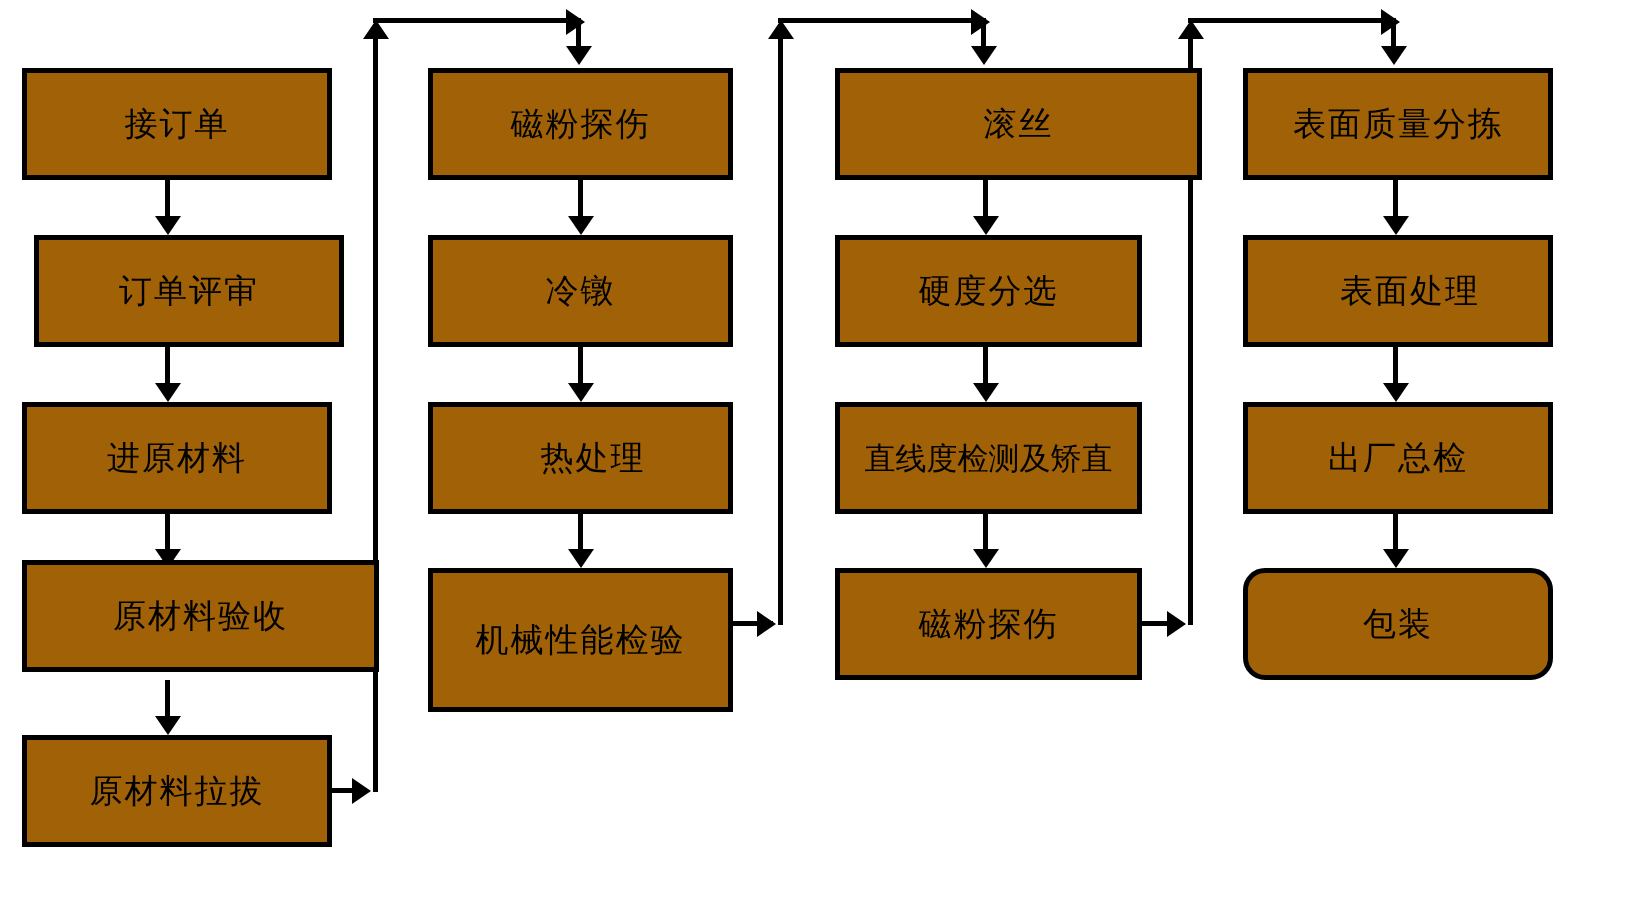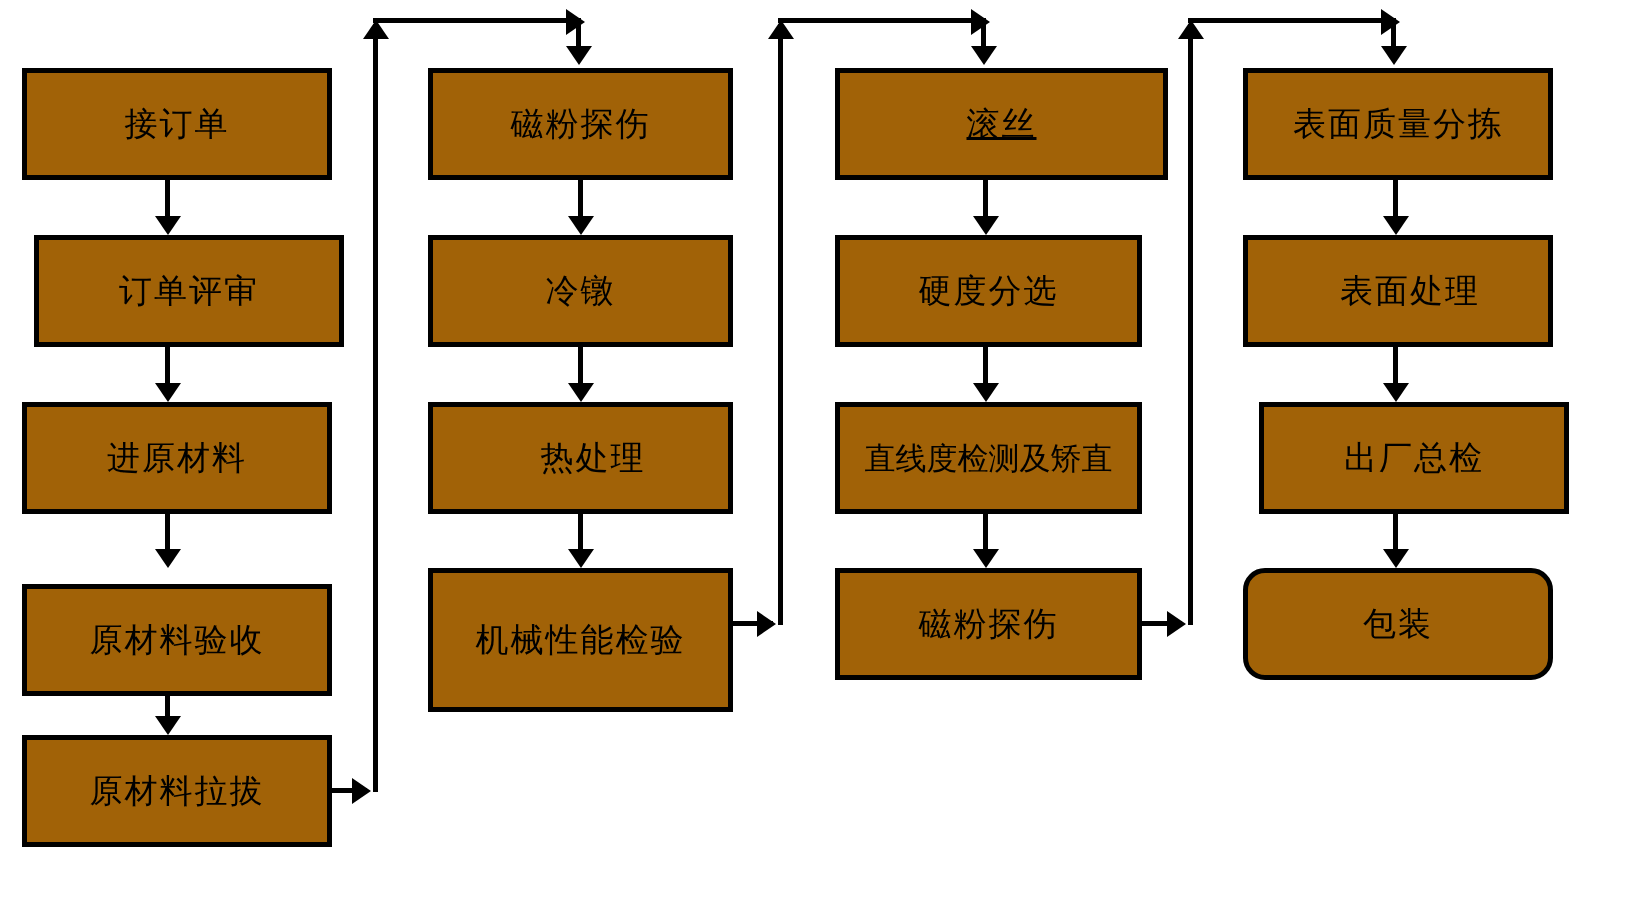--- a/index.html
+++ b/index.html
@@ -117,41 +117,41 @@
     <div class="vline" style="left:1393px;top:513px;height:40px;"></div>
     <div class="arrow-down" style="left:1383px;top:549px;"></div>
   </div>
 
   <div class="node" style="left:22px;top:68px;width:310px;height:112px;">接订单</div>
 
   <div class="node" style="left:22px;top:235px;width:310px;height:112px;margin-left:12px;">订单评审</div>
 
   <div class="node" style="left:22px;top:402px;width:310px;height:112px;">进原材料</div>
 
-  <div class="node" style="left:22px;top:584px;width:310px;height:112px;">原材料验收</div>
+  <div class="node" style="left:22px;top:560px;width:357px;height:112px;">原材料验收</div>
 
   <div class="node" style="left:22px;top:735px;width:310px;height:112px;">原材料拉拔</div>
 
   <div class="node" style="left:428px;top:68px;width:305px;height:112px;">磁粉探伤</div>
 
   <div class="node" style="left:428px;top:235px;width:305px;height:112px;">冷镦</div>
 
   <div class="node" style="left:428px;top:402px;width:305px;height:112px;padding-left:25px;">热处理</div>
 
   <div class="node" style="left:428px;top:568px;width:305px;height:144px;">机械性能检验</div>
 
-  <div class="node" style="left:835px;top:68px;width:333px;height:112px;text-decoration:underline;">滚丝</div>
+  <div class="node" style="left:835px;top:68px;width:367px;height:112px;">滚丝</div>
 
   <div class="node" style="left:835px;top:235px;width:307px;height:112px;">硬度分选</div>
 
   <div class="node wide" style="left:835px;top:402px;width:307px;height:112px;">直线度检测及矫直</div>
 
   <div class="node" style="left:835px;top:568px;width:307px;height:112px;">磁粉探伤</div>
 
   <div class="node" style="left:1243px;top:68px;width:310px;height:112px;">表面质量分拣</div>
 
   <div class="node" style="left:1243px;top:235px;width:310px;height:112px;padding-left:24px;">表面处理</div>
 
-  <div class="node" style="left:1243px;top:402px;width:310px;height:112px;margin-left:16px;">出厂总检</div>
+  <div class="node" style="left:1243px;top:402px;width:310px;height:112px;">出厂总检</div>
 
   <div class="node" style="left:1243px;top:568px;width:310px;height:112px;border-radius:22px;">包装</div>
 
 </div>
 
 </body></html>

